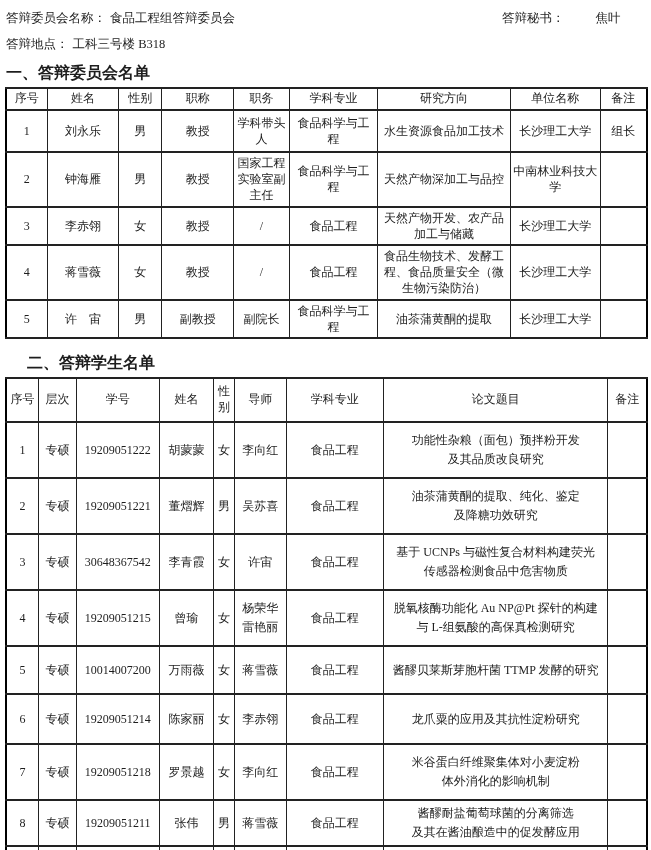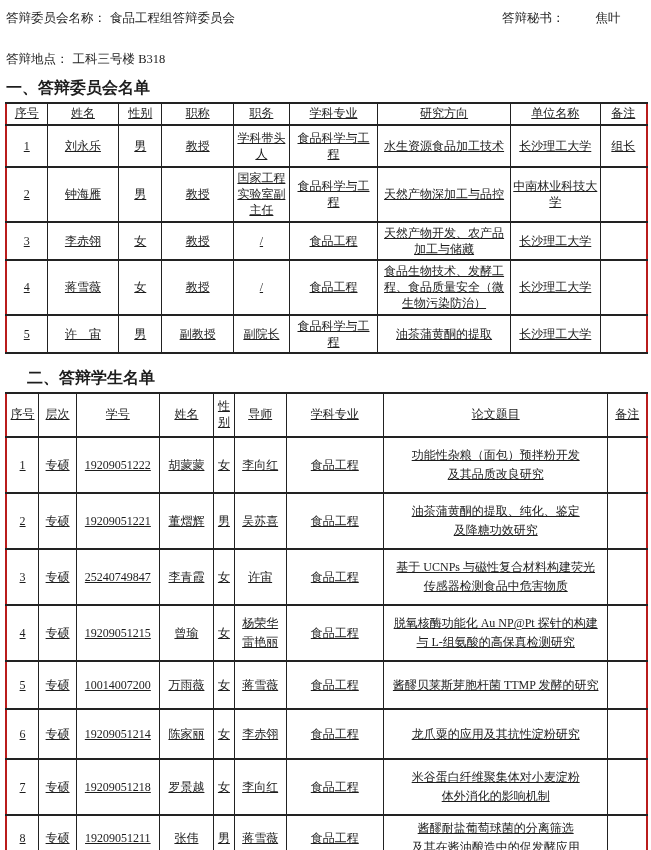--- a/index.html
+++ b/index.html
@@ -10,41 +10,40 @@
     width: 651px;
     height: 850px;
     overflow: hidden;
   }
   .page { padding: 6px 4px 0 5px; }
 
   
   .top-info {
     display: grid;
     grid-template-columns: 268px 228px 1fr;
-    row-gap: 24px;
+    row-gap: 9px;
     font-size: 12.5px;
     padding: 4px 0 8px 1px;
   }
   .info-cell { white-space: nowrap; }
   .info-val { margin-left: 4px; }
   .info-val.gap { margin-left: 31px; }
   .span2 { grid-column: 1 / span 2; }
 
   .section-title {
     font-weight: bold;
     font-size: 16px;
     margin: 2px 0 3px 1px;
   }
 
   table {
     width: 643px;
     border-collapse: collapse;
     table-layout: fixed;
-    border: 2px solid #b91c1c;
-    text-decoration: underline;
+    border: 2px solid #000000;
   }
   th, td {
     border: 1px solid #222222;
     border-top-width: 2px;
     border-bottom-width: 2px;
     text-align: center;
     vertical-align: middle;
     font-size: 12px;
     font-weight: normal;
     padding: 2px 2px;
@@ -234,21 +233,21 @@
           <td>男</td>
           <td>吴苏喜</td>
           <td>食品工程</td>
           <td>油茶蒲黄酮的提取、纯化、鉴定
 及降糖功效研究</td>
           <td></td>
         </tr>
         <tr>
           <td>3</td>
           <td>专硕</td>
-          <td>25240749847</td>
+          <td>30648367542</td>
           <td>李青霞</td>
           <td>女</td>
           <td>许宙</td>
           <td>食品工程</td>
           <td>基于 UCNPs 与磁性复合材料构建荧光
 传感器检测食品中危害物质</td>
           <td></td>
         </tr>
         <tr>
           <td>4</td>

